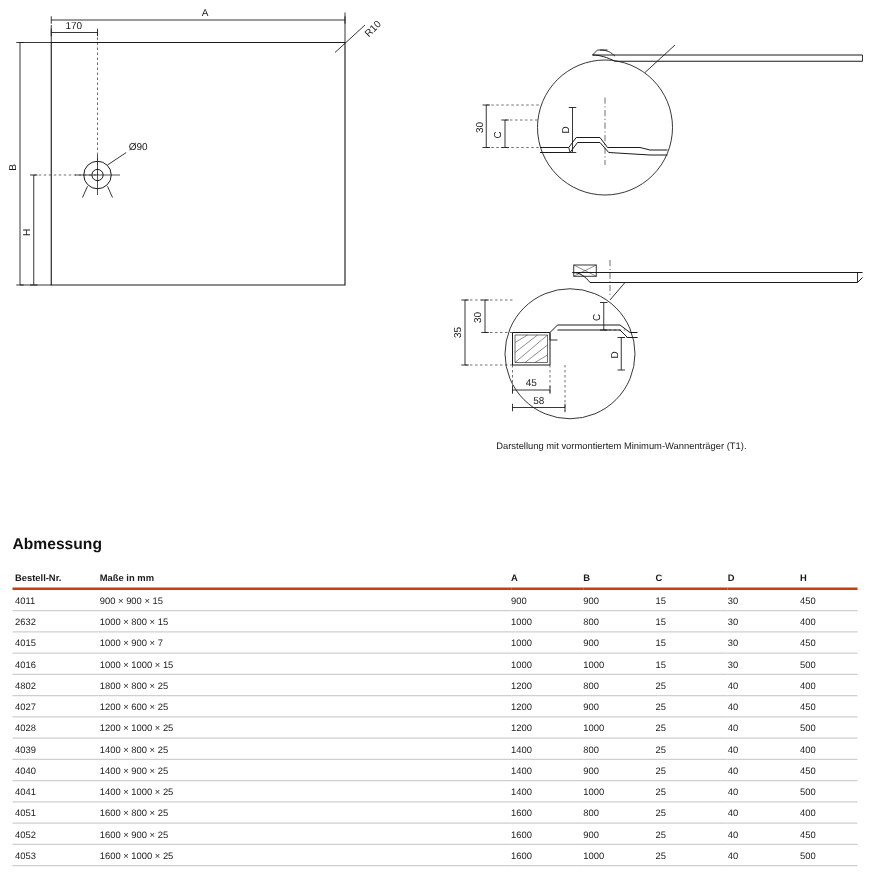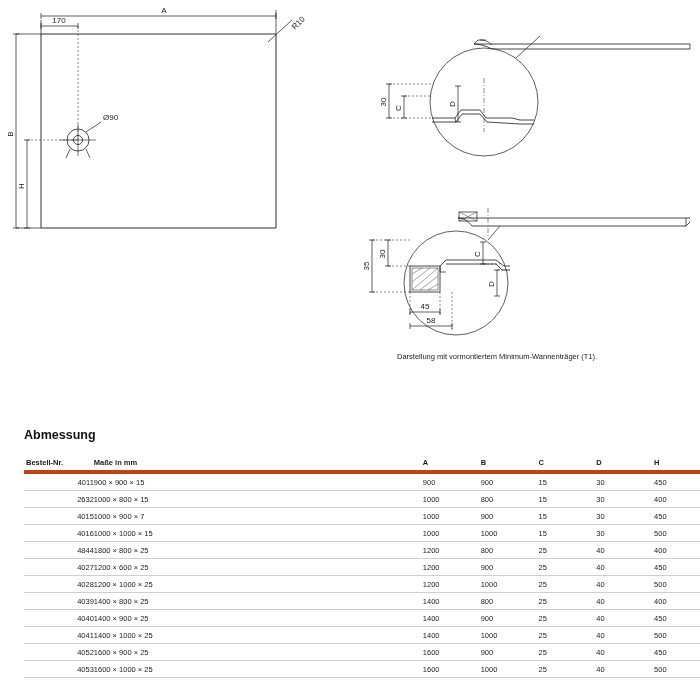--- a/index.html
+++ b/index.html
@@ -13,43 +13,43 @@
   }
   .stage{position:absolute;left:0;top:0;width:700px;height:700px;}
   svg{display:block;}
   .lbl{font-family:"Liberation Sans", sans-serif;font-size:8px;fill:#1a1a1a;}
   .note{
     position:absolute;font-size:7.5px;color:#1a1a1a;
     font-family:"Liberation Sans", sans-serif;
   }
 
   
-  .tbl-wrap{position:absolute;left:24px;top:428px;width:676px;}
+  .tbl-wrap{position:absolute;left:10px;top:428px;width:676px;}
   .tbl-title{
     font-size:12.5px;font-weight:bold;color:#111;margin:0 0 16px 0;
     font-family:"Liberation Sans", sans-serif;
   }
   table{border-collapse:collapse;width:676px;font-size:7.5px;}
   thead th{
     font-weight:bold;text-align:left;padding:0 0 3px 0;
-    border-bottom:4px solid #c2410c;font-size:7.5px;
+    border-bottom:2px solid #c2410c;font-size:7.5px;
   }
   tbody td{
     padding:3.5px 0 3.5px 0;border-bottom:.6px solid #cfcfcf;font-size:7.5px;
     white-space:nowrap;
   }
   .c-best{width:68px;padding-left:2px;}
   .c-mass{width:330px;}
   .c-a{width:58px;}
   .c-b{width:58px;}
   .c-c{width:58px;}
   .c-d{width:58px;}
   .c-h{width:46px;}
   thead th.c-best{padding-left:2px;}
-  tbody td.c-best{padding-left:2px;text-align:right;}
+  tbody td.c-best{padding-left:2px;}
 </style>
 </head>
 <body>
 
 <div class="stage">
 
 <svg width="700" height="420" viewBox="0 0 700 420">
   <g fill="none" stroke="#1a1a1a" stroke-width="0.7">
 
     <g>
@@ -246,21 +246,21 @@
         <tr>
           <td class="c-best">4016</td>
           <td class="c-mass">1000 × 1000 × 15</td>
           <td class="c-a">1000</td>
           <td class="c-b">1000</td>
           <td class="c-c">15</td>
           <td class="c-d">30</td>
           <td class="c-h">500</td>
         </tr>
         <tr>
-          <td class="c-best">4844</td>
+          <td class="c-best">4802</td>
           <td class="c-mass">1800 × 800 × 25</td>
           <td class="c-a">1200</td>
           <td class="c-b">800</td>
           <td class="c-c">25</td>
           <td class="c-d">40</td>
           <td class="c-h">400</td>
         </tr>
         <tr>
           <td class="c-best">4027</td>
           <td class="c-mass">1200 × 600 × 25</td>
@@ -300,20 +300,29 @@
         <tr>
           <td class="c-best">4041</td>
           <td class="c-mass">1400 × 1000 × 25</td>
           <td class="c-a">1400</td>
           <td class="c-b">1000</td>
           <td class="c-c">25</td>
           <td class="c-d">40</td>
           <td class="c-h">500</td>
         </tr>
         <tr>
+          <td class="c-best">4051</td>
+          <td class="c-mass">1600 × 800 × 25</td>
+          <td class="c-a">1600</td>
+          <td class="c-b">800</td>
+          <td class="c-c">25</td>
+          <td class="c-d">40</td>
+          <td class="c-h">400</td>
+        </tr>
+        <tr>
           <td class="c-best">4052</td>
           <td class="c-mass">1600 × 900 × 25</td>
           <td class="c-a">1600</td>
           <td class="c-b">900</td>
           <td class="c-c">25</td>
           <td class="c-d">40</td>
           <td class="c-h">450</td>
         </tr>
         <tr>
           <td class="c-best">4053</td>

